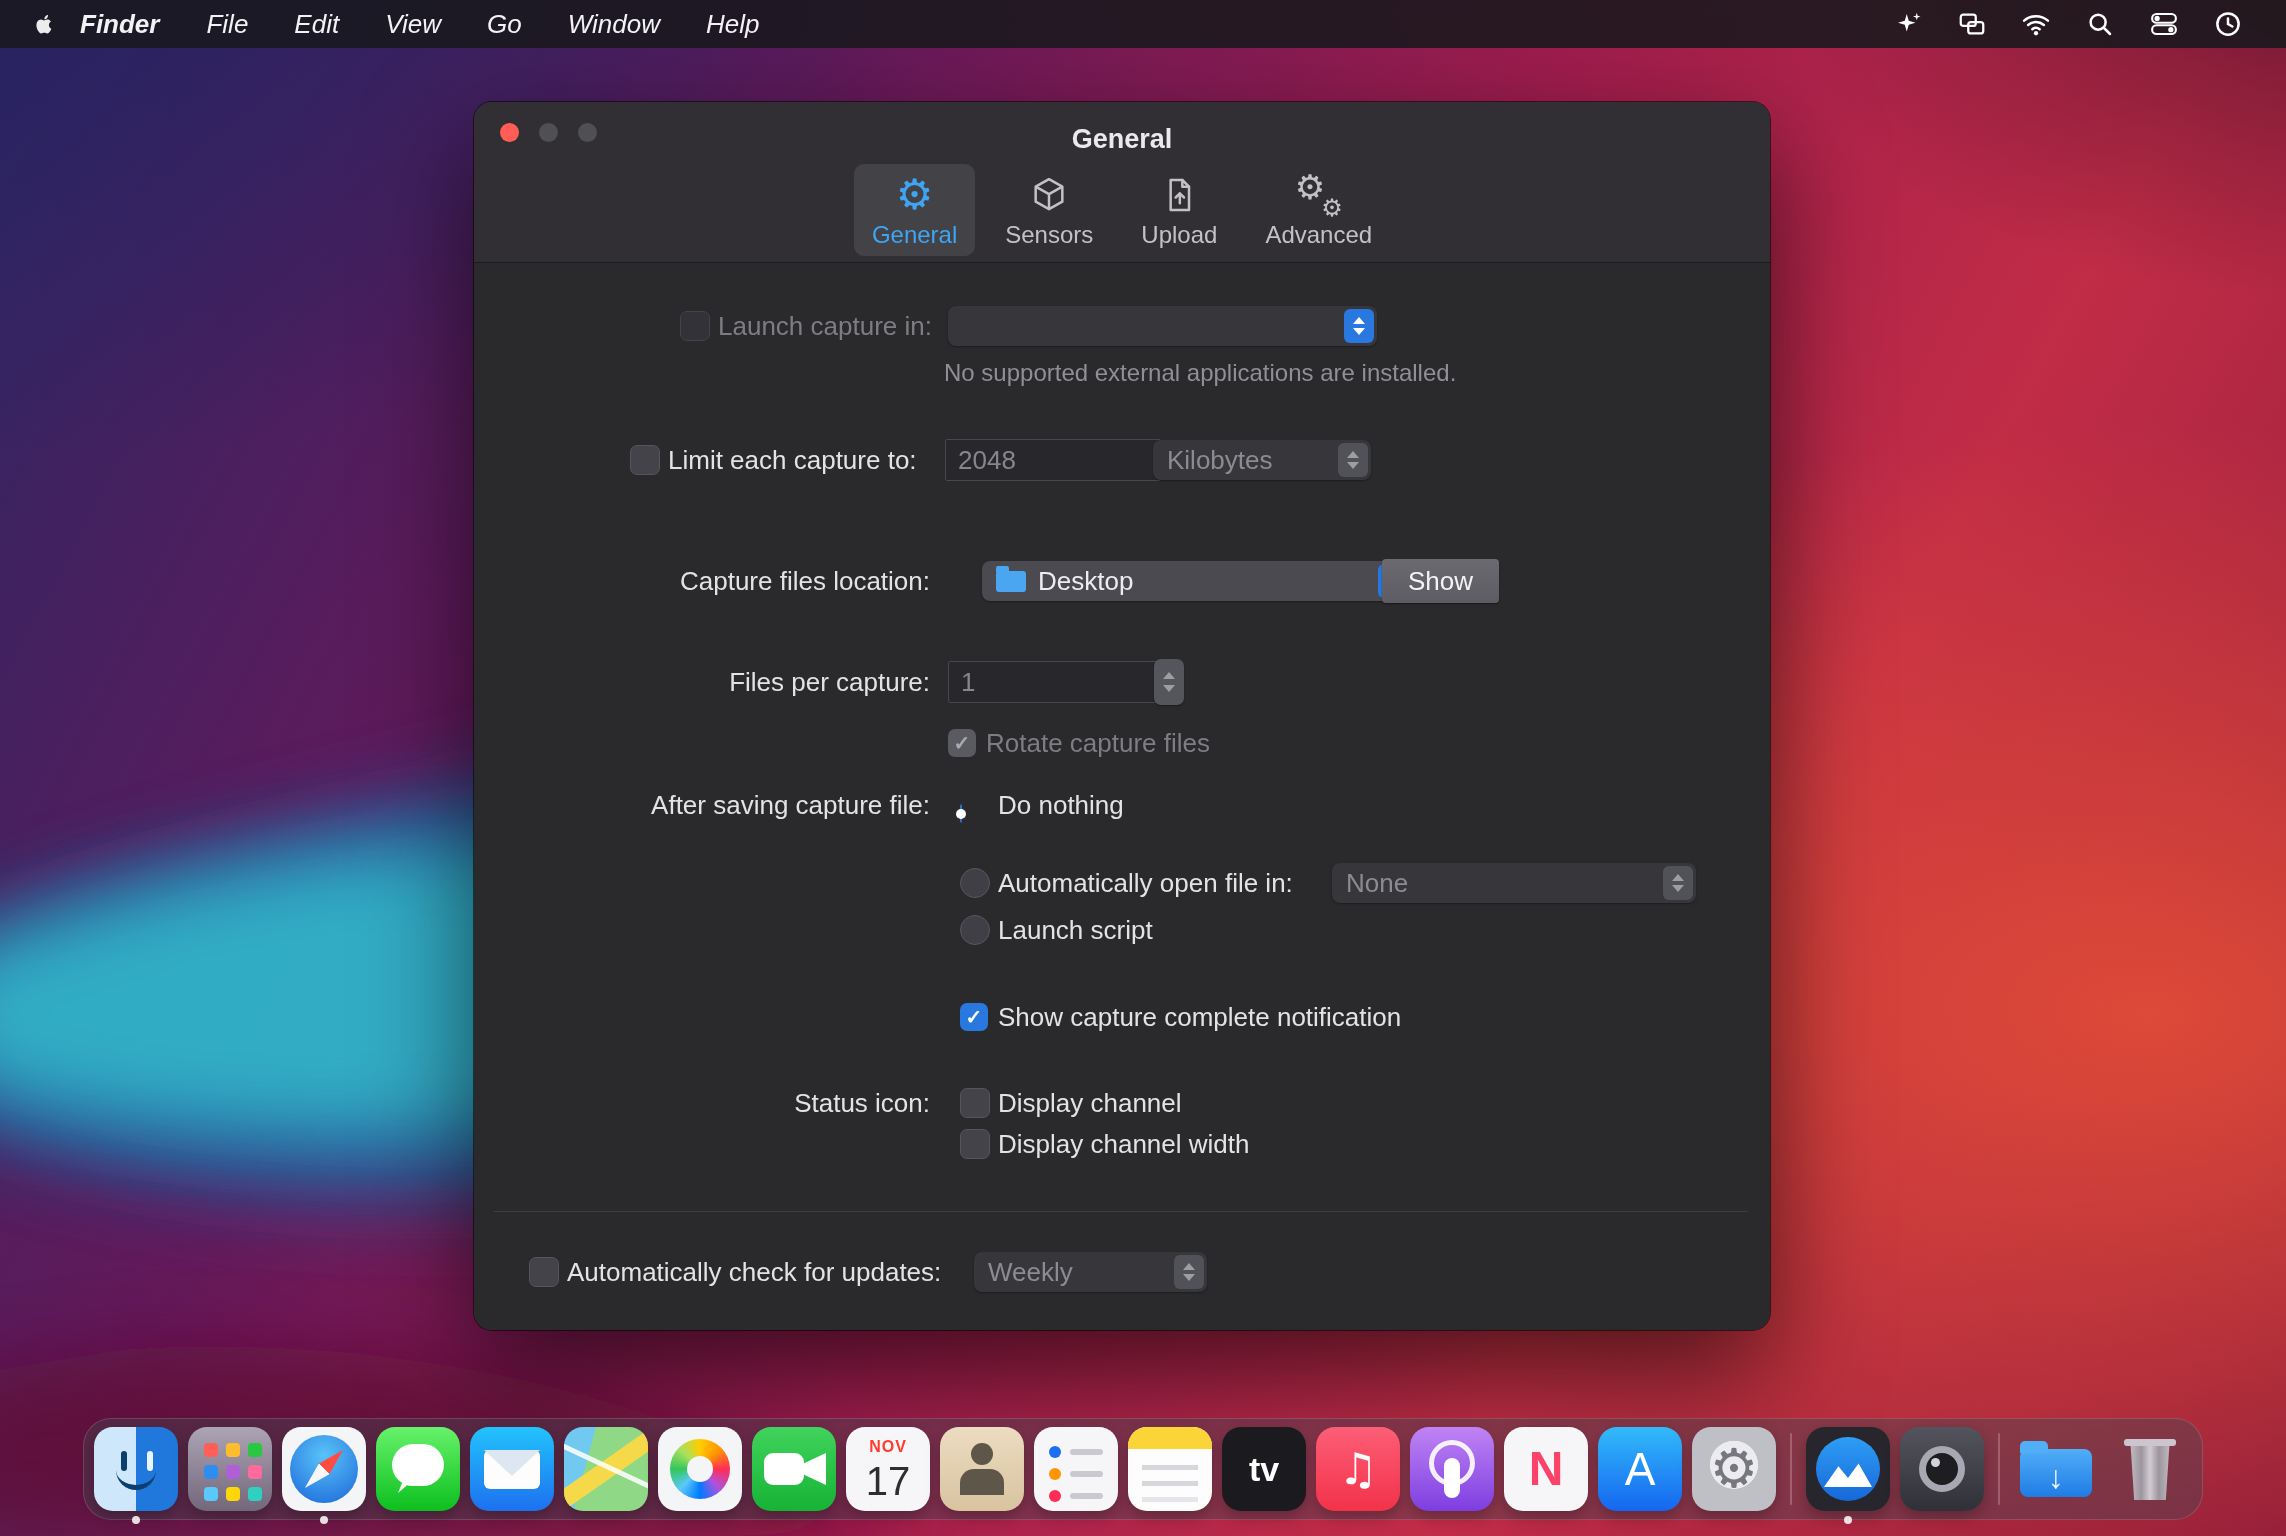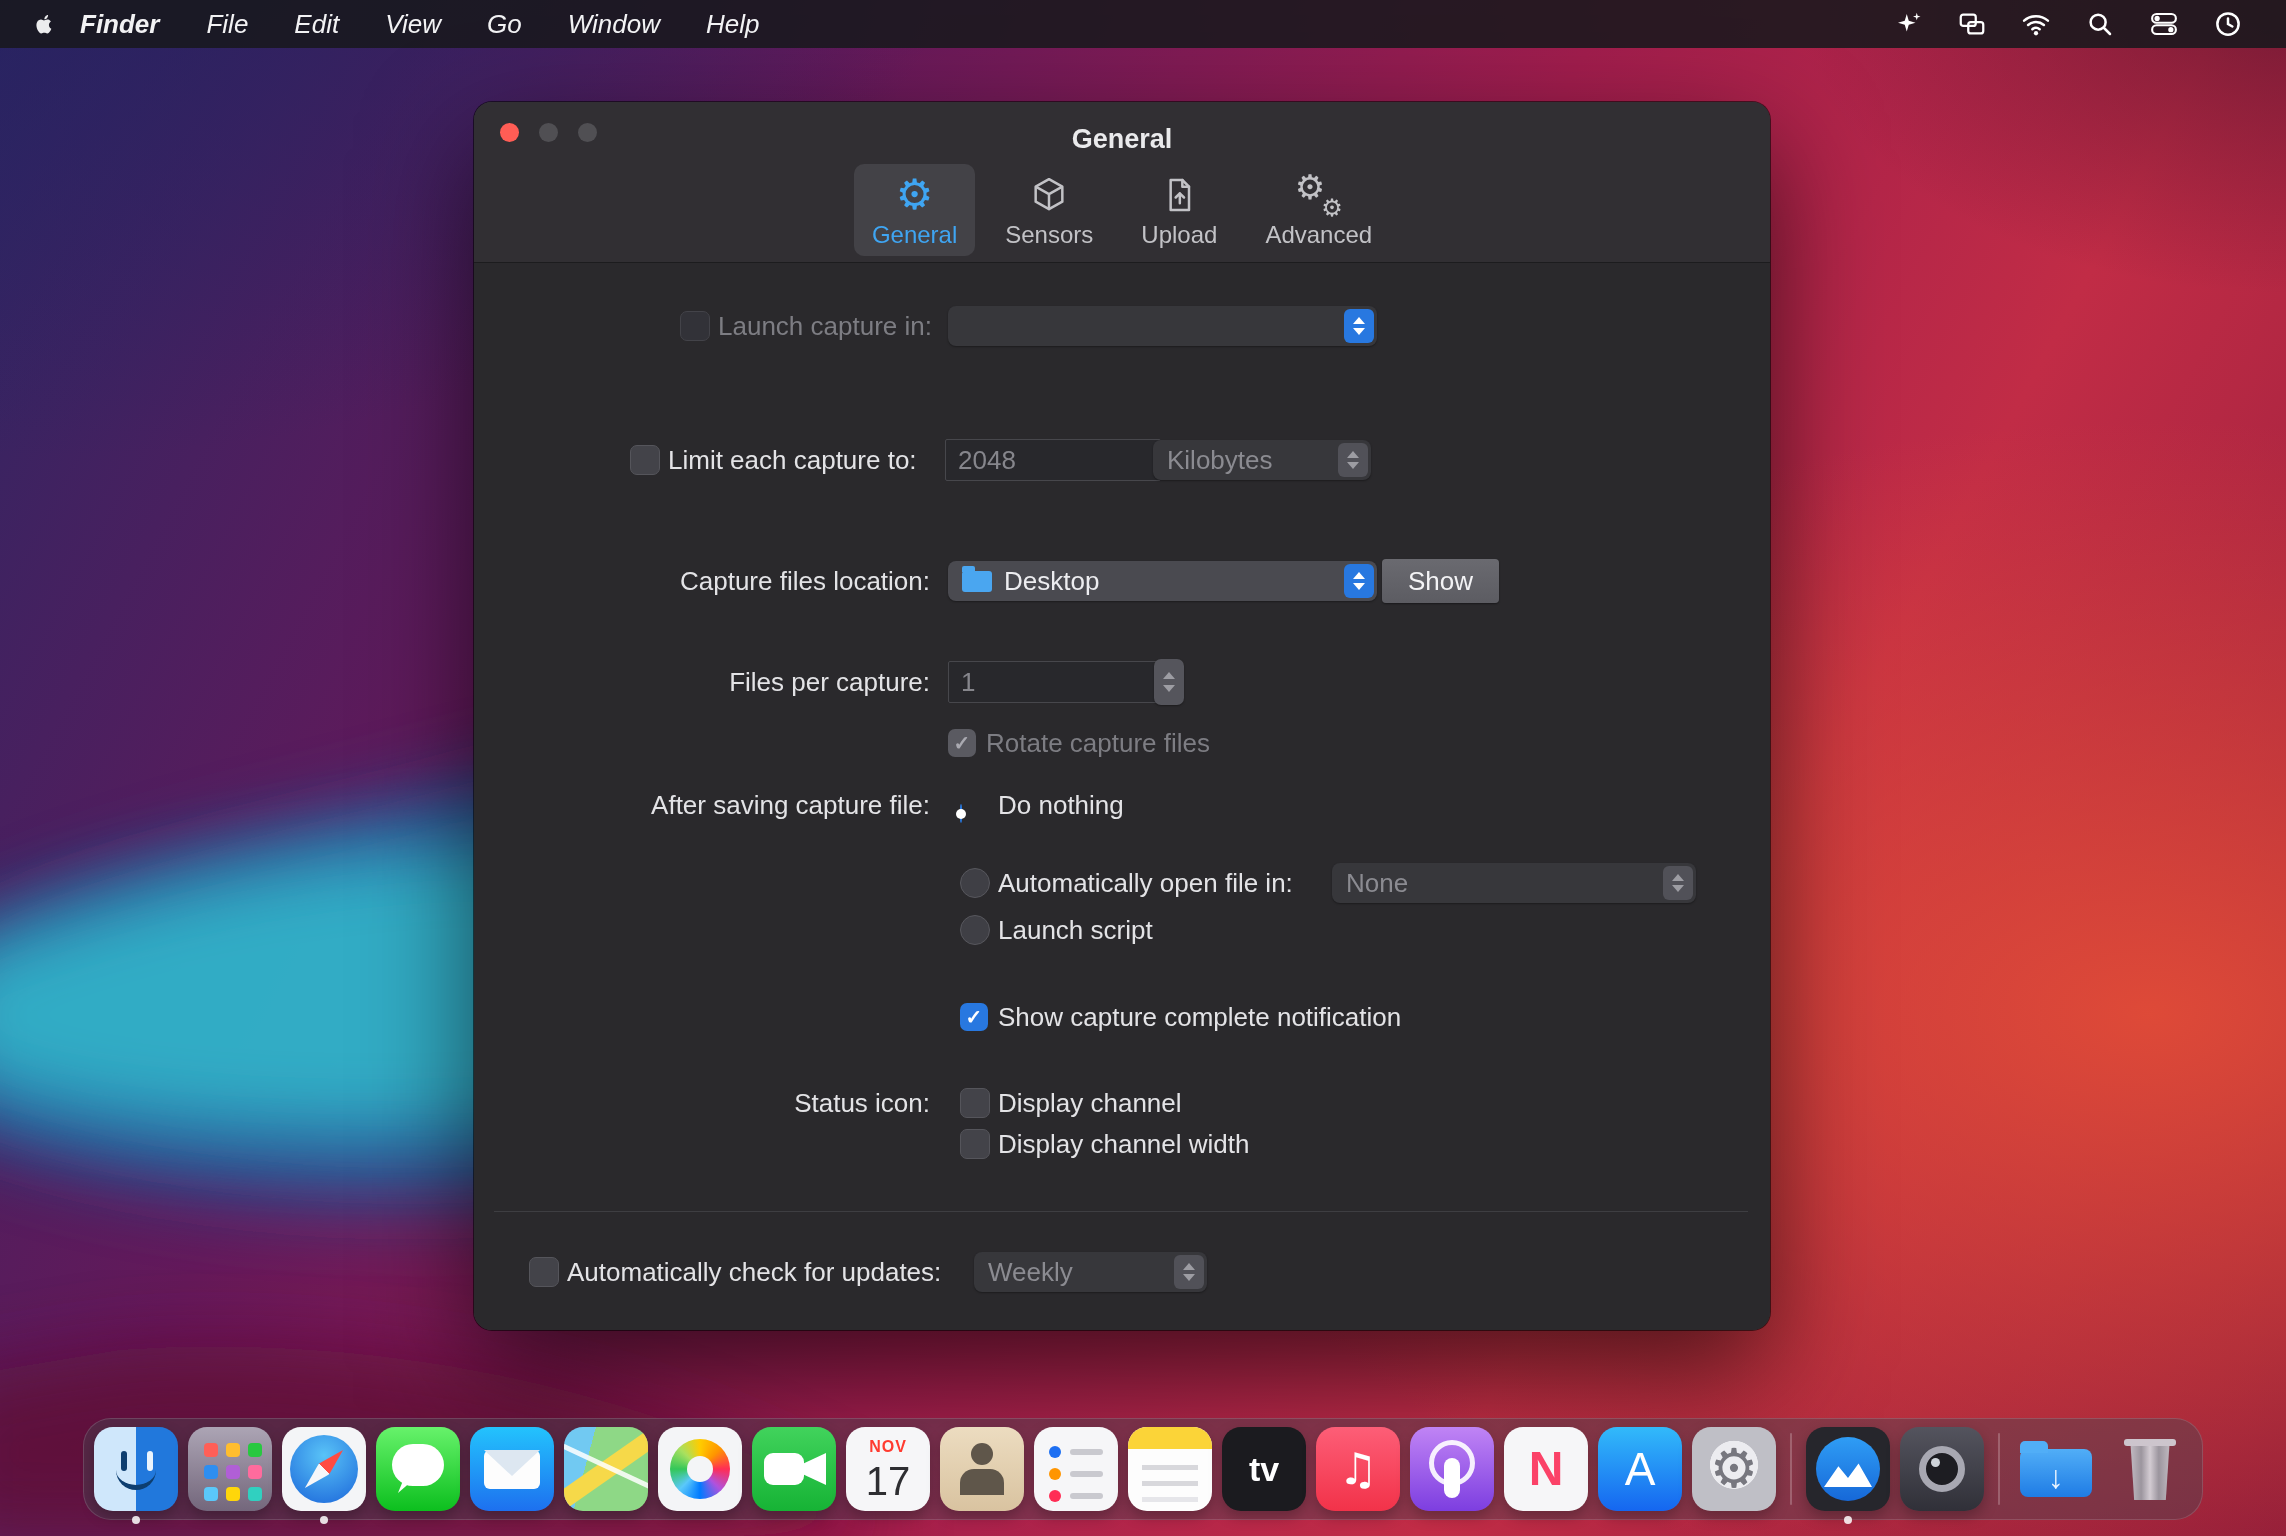--- a/index.html
+++ b/index.html
@@ -69,21 +69,21 @@
   .popup{height:40px;border-radius:8px;background:#37373b;display:flex;align-items:center;
     padding-left:14px;font-size:26px;color:#8b8b91;box-shadow:0 1px 2px rgba(0,0,0,.35);}
   .popup .val{flex:1;white-space:nowrap;overflow:hidden;}
   .popup .cap{width:30px;height:34px;margin:3px;border-radius:6px;background:#515158;
     display:flex;flex-direction:column;align-items:center;justify-content:center;gap:4px;flex:0 0 auto;}
   .tu{width:0;height:0;border-left:6px solid transparent;border-right:6px solid transparent;border-bottom:7px solid #9d9da3;}
   .td{width:0;height:0;border-left:6px solid transparent;border-right:6px solid transparent;border-top:7px solid #9d9da3;}
   .popup.blue .cap{background:#2878e0;}
   .popup.blue .tu{border-bottom-color:#fff;}
   .popup.blue .td{border-top-color:#fff;}
-  .popup.en{background:#4a4a50;color:#ededf0;}
+  .popup.en{background:#4a4a50;color:#ededf0;margin-left:34px;}
   .folder-ic{width:30px;height:21px;background:#4aa6f0;border-radius:3px;position:relative;margin-right:12px;flex:0 0 auto;}
   .folder-ic::before{content:"";position:absolute;top:-5px;left:0;width:13px;height:6px;background:#4aa6f0;border-radius:2px 2px 0 0;}
 
   .field{height:40px;background:#28282c;border:1px solid #47474c;font-size:26px;color:#86868c;
     display:flex;align-items:center;padding:0 12px;border-radius:2px;}
   .btn{height:44px;background:linear-gradient(180deg,#6a6a70,#5c5c62);border-radius:4px;color:#f3f3f5;
     font-size:26px;display:flex;align-items:center;justify-content:center;box-shadow:0 1px 2px rgba(0,0,0,.4);}
   .mini-stepper{width:30px;height:46px;background:#55555c;border-radius:7px;
     display:flex;flex-direction:column;align-items:center;justify-content:center;gap:6px;box-shadow:0 1px 2px rgba(0,0,0,.35);}
   .divider{position:absolute;left:20px;width:1254px;height:1px;background:#3e3e42;}
@@ -325,20 +325,21 @@
         <span class="cb off dis" style="left:206px"></span>
         <span class="lbl dim" style="left:244px">Launch capture in:</span>
         <div class="popup blue" style="left:474px;width:415px">
           <span class="val"></span>
           <span class="cap">
               <i class="tu"></i>
               <i class="td"></i>
             </span>
         </div>
       </div>
+      <div class="note" style="top:96px;left:470px">No supported external applications are installed.</div>
 
       <div class="row" style="top:177px">
         <span class="cb off" style="left:156px"></span>
         <span class="lbl" style="left:194px">Limit each capture to:</span>
         <div class="field" style="left:471px;width:190px">2048</div>
         <div class="popup" style="left:679px;width:204px">
           <span class="val">Kilobytes</span>
           <span class="cap">
               <i class="tu"></i>
               <i class="td"></i>

